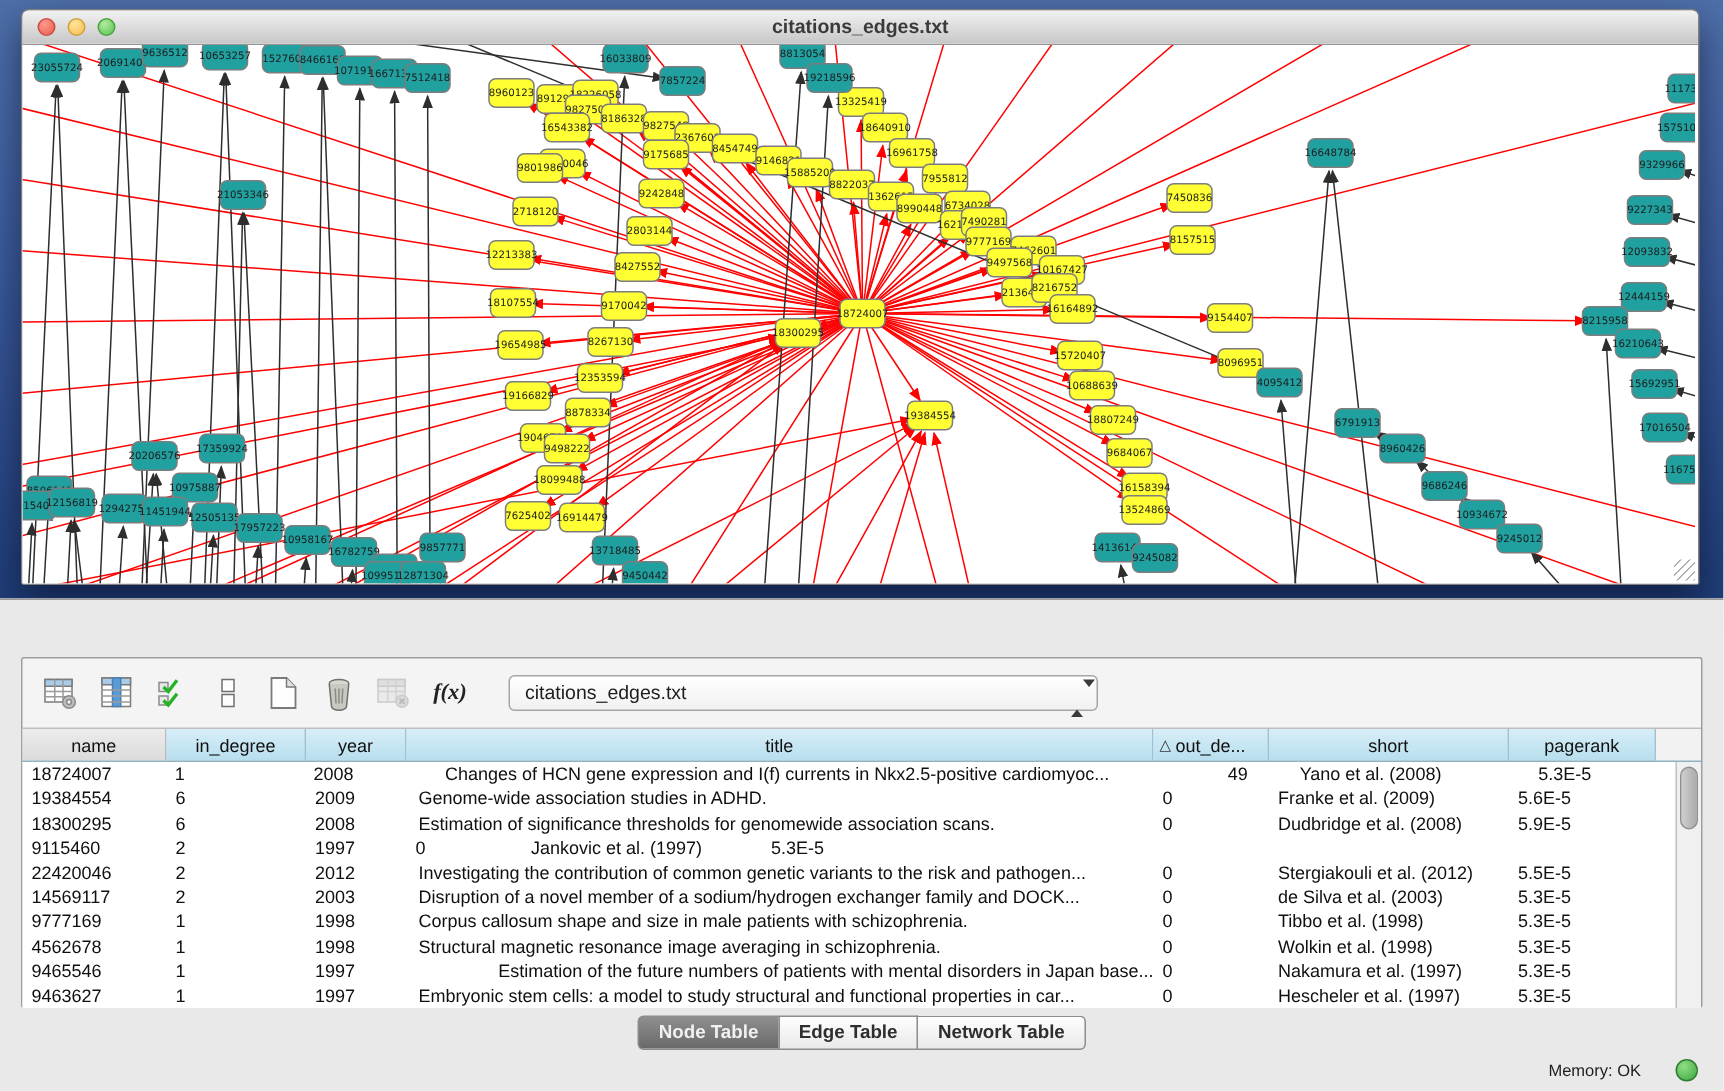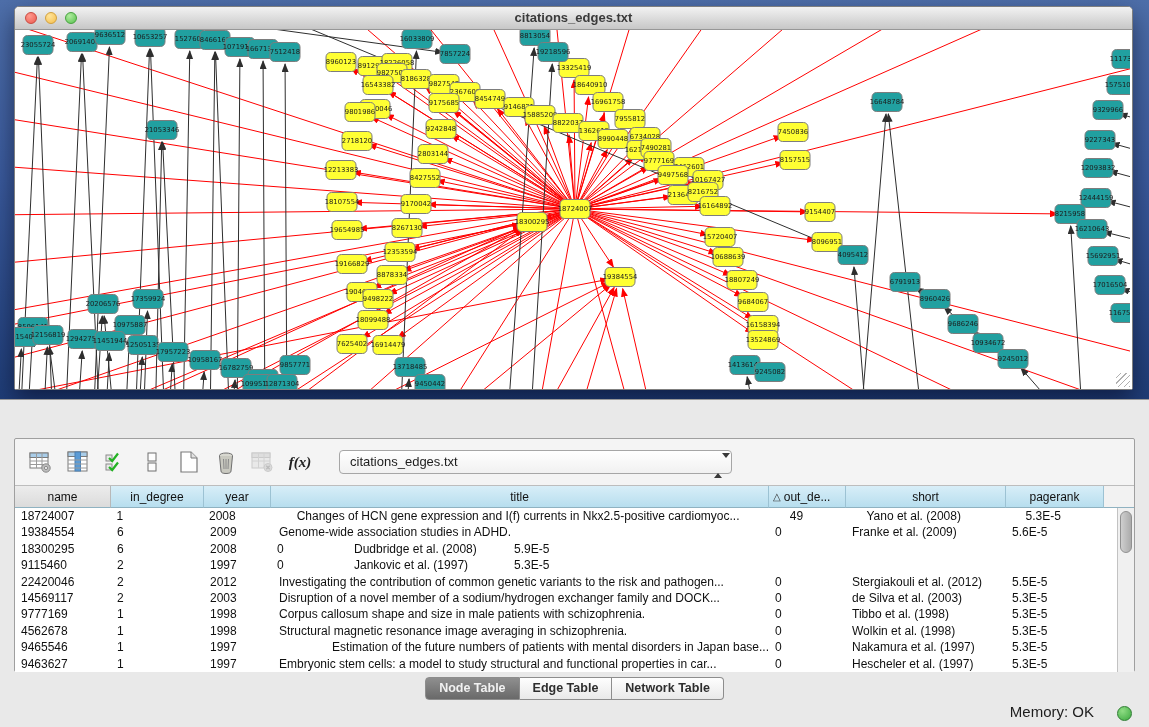--- a/index.html
+++ b/index.html
@@ -65,21 +65,21 @@
   .vthumb{position:absolute;left:2px;right:2px;top:3px;height:40px;border-radius:7px;
           background:linear-gradient(90deg,#CFCFCF,#ABABAB);border:1px solid #909090;}
 
   .tabs-row{position:absolute;left:0;right:0;top:277px;display:flex;justify-content:center;}
   .seg{height:21px;line-height:21px;font-size:12.5px;font-weight:bold;padding:0 13px;color:#2e2e2e;
        background:linear-gradient(#FEFEFE,#E9E9E9);border:1px solid #8D8D8D;border-left:none;}
   .seg:first-child{border-left:1px solid #8D8D8D;border-radius:4px 0 0 4px;}
   .seg:last-child{border-radius:0 4px 4px 0;}
   .seg.sel{background:linear-gradient(#8F8F8F,#696969);color:#F1F1F1;}
 
-  .status{position:absolute;bottom:8px;right:55px;font-size:15px;color:#1d1d1d;}
+  .status{position:absolute;bottom:8px;right:55px;font-size:11px;color:#1d1d1d;}
   .memdot{position:absolute;bottom:7px;right:17px;width:13px;height:13px;border-radius:50%;
           background:radial-gradient(circle at 35% 30%,#8FDD84,#3CA940);border:1px solid #2E7D32;}
 </style>
 </head>
 <body>
 
 <div class="desktop">
   <div class="net-window">
     <div class="titlebar">
       <div class="traffic">
@@ -813,37 +813,38 @@
             <span>pagerank</span>
           </div>
           <div class="th filler"></div>
         </div>
       <div class="tbody" id="tbody">
           <div class="trow">
             <div class="tcell" style="width: 96px;">18724007</div>
             <div class="tcell" style="width: 93px;">1</div>
             <div class="tcell" style="width: 67px;">2008</div>
             <div class="tcell" style="width: 498px; padding-left: 8px; margin-left: 19px;">Changes of HCN gene expression and I(f) currents in Nkx2.5-positive cardiomyoc...</div>
-            <div class="tcell" style="width: 77px;">49</div>
+            <div class="tcell" style="width: 77px; text-align: center;">49</div>
             <div class="tcell" style="width: 160px;">Yano et al. (2008)</div>
             <div class="tcell" style="width: 98px;">5.3E-5</div>
           </div>
           <div class="trow">
             <div class="tcell" style="width: 96px;">19384554</div>
             <div class="tcell" style="width: 93px;">6</div>
             <div class="tcell" style="width: 67px;">2009</div>
             <div class="tcell" style="width: 498px; padding-left: 8px;">Genome-wide association studies in ADHD.</div>
             <div class="tcell" style="width: 77px;">0</div>
             <div class="tcell" style="width: 160px;">Franke et al. (2009)</div>
             <div class="tcell" style="width: 98px;">5.6E-5</div>
           </div>
           <div class="trow">
             <div class="tcell" style="width: 96px;">18300295</div>
             <div class="tcell" style="width: 93px;">6</div>
             <div class="tcell" style="width: 67px;">2008</div>
+            <div class="tcell" style="width: 498px; padding-left: 8px;">Estimation of significance thresholds for genomewide association scans.</div>
             <div class="tcell" style="width: 77px;">0</div>
             <div class="tcell" style="width: 160px;">Dudbridge et al. (2008)</div>
             <div class="tcell" style="width: 98px;">5.9E-5</div>
           </div>
           <div class="trow">
             <div class="tcell" style="width: 96px;">9115460</div>
             <div class="tcell" style="width: 93px;">2</div>
             <div class="tcell" style="width: 67px;">1997</div>
             <div class="tcell" style="width: 77px;">0</div>
             <div class="tcell" style="width: 160px;">Jankovic et al. (1997)</div>

